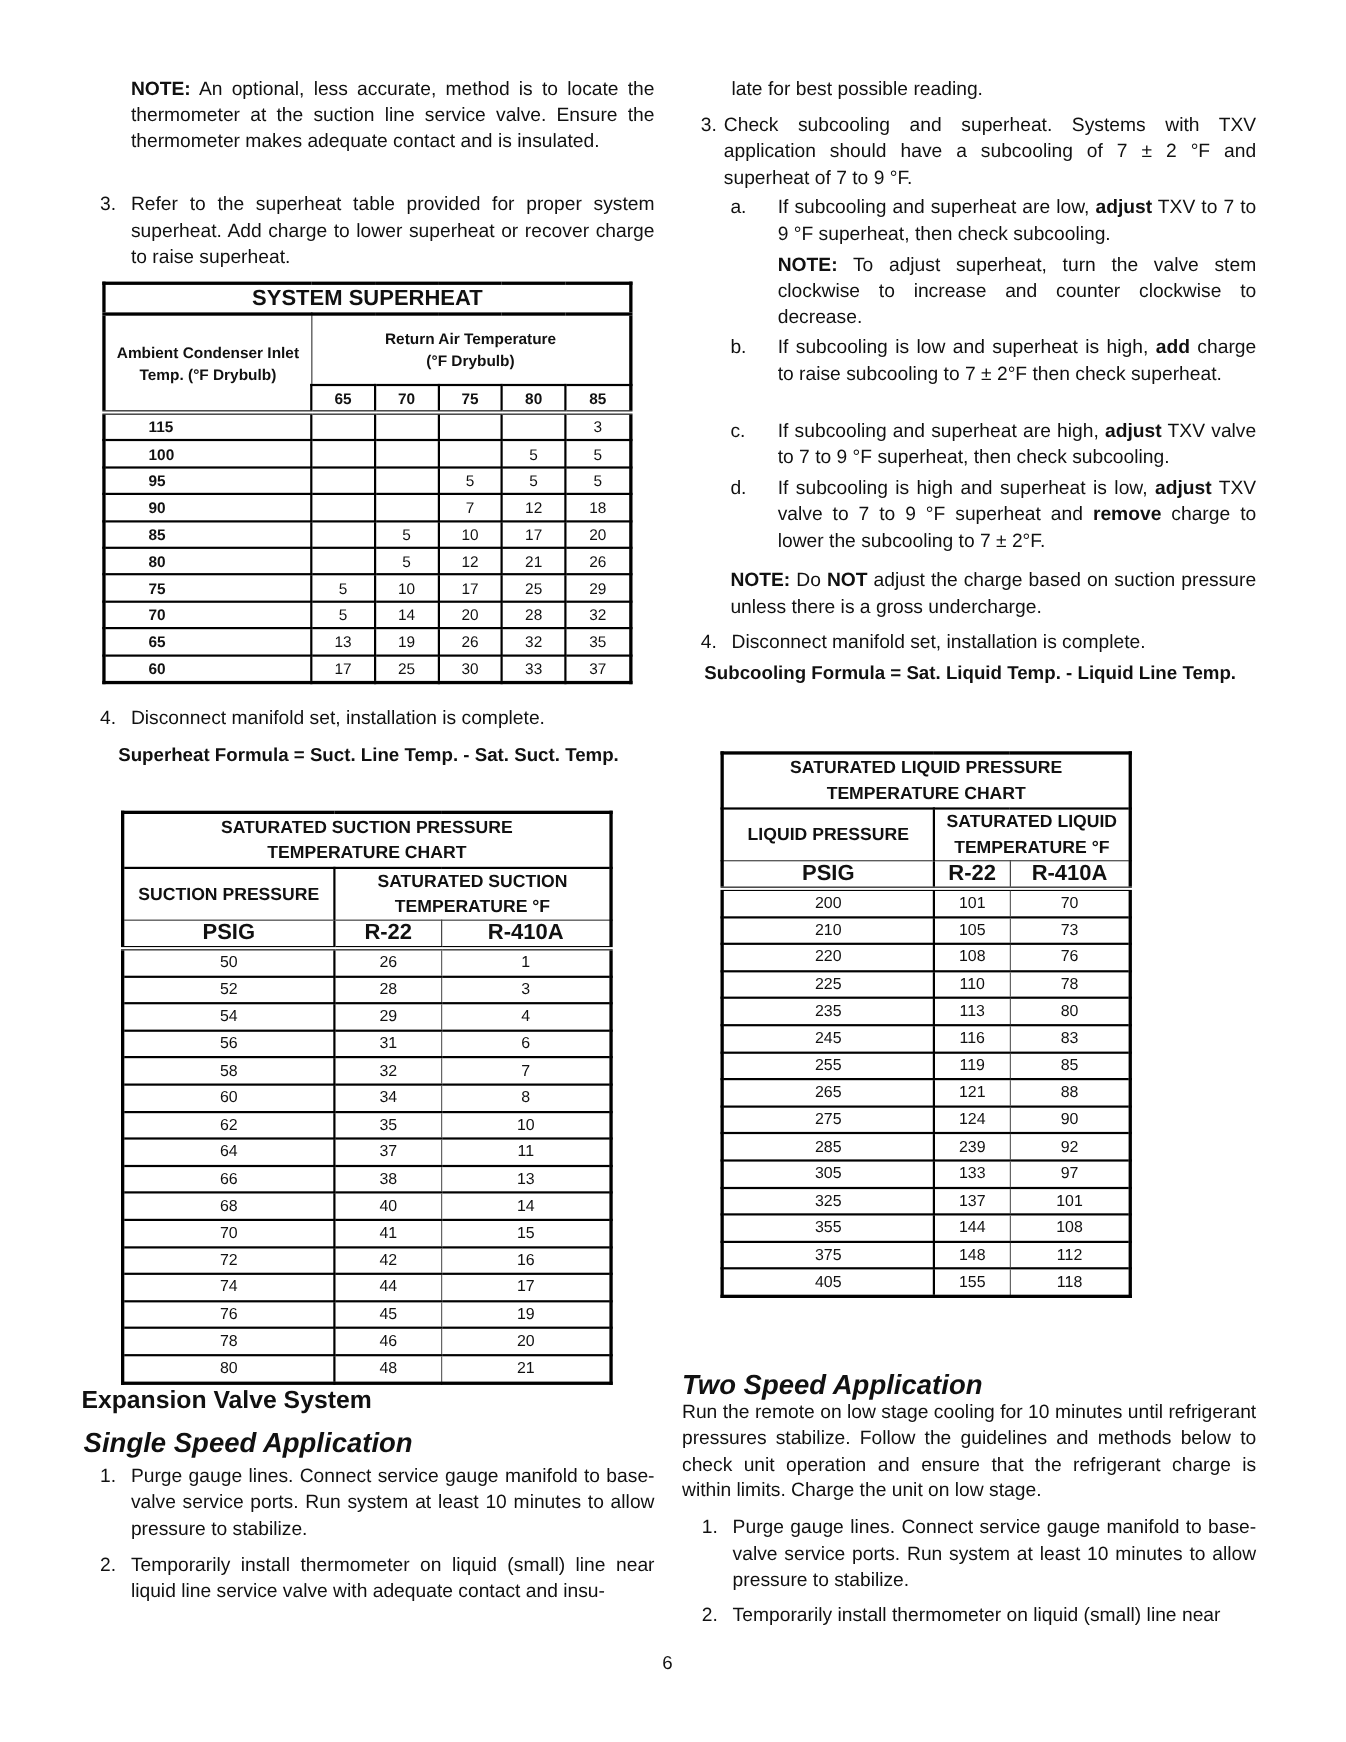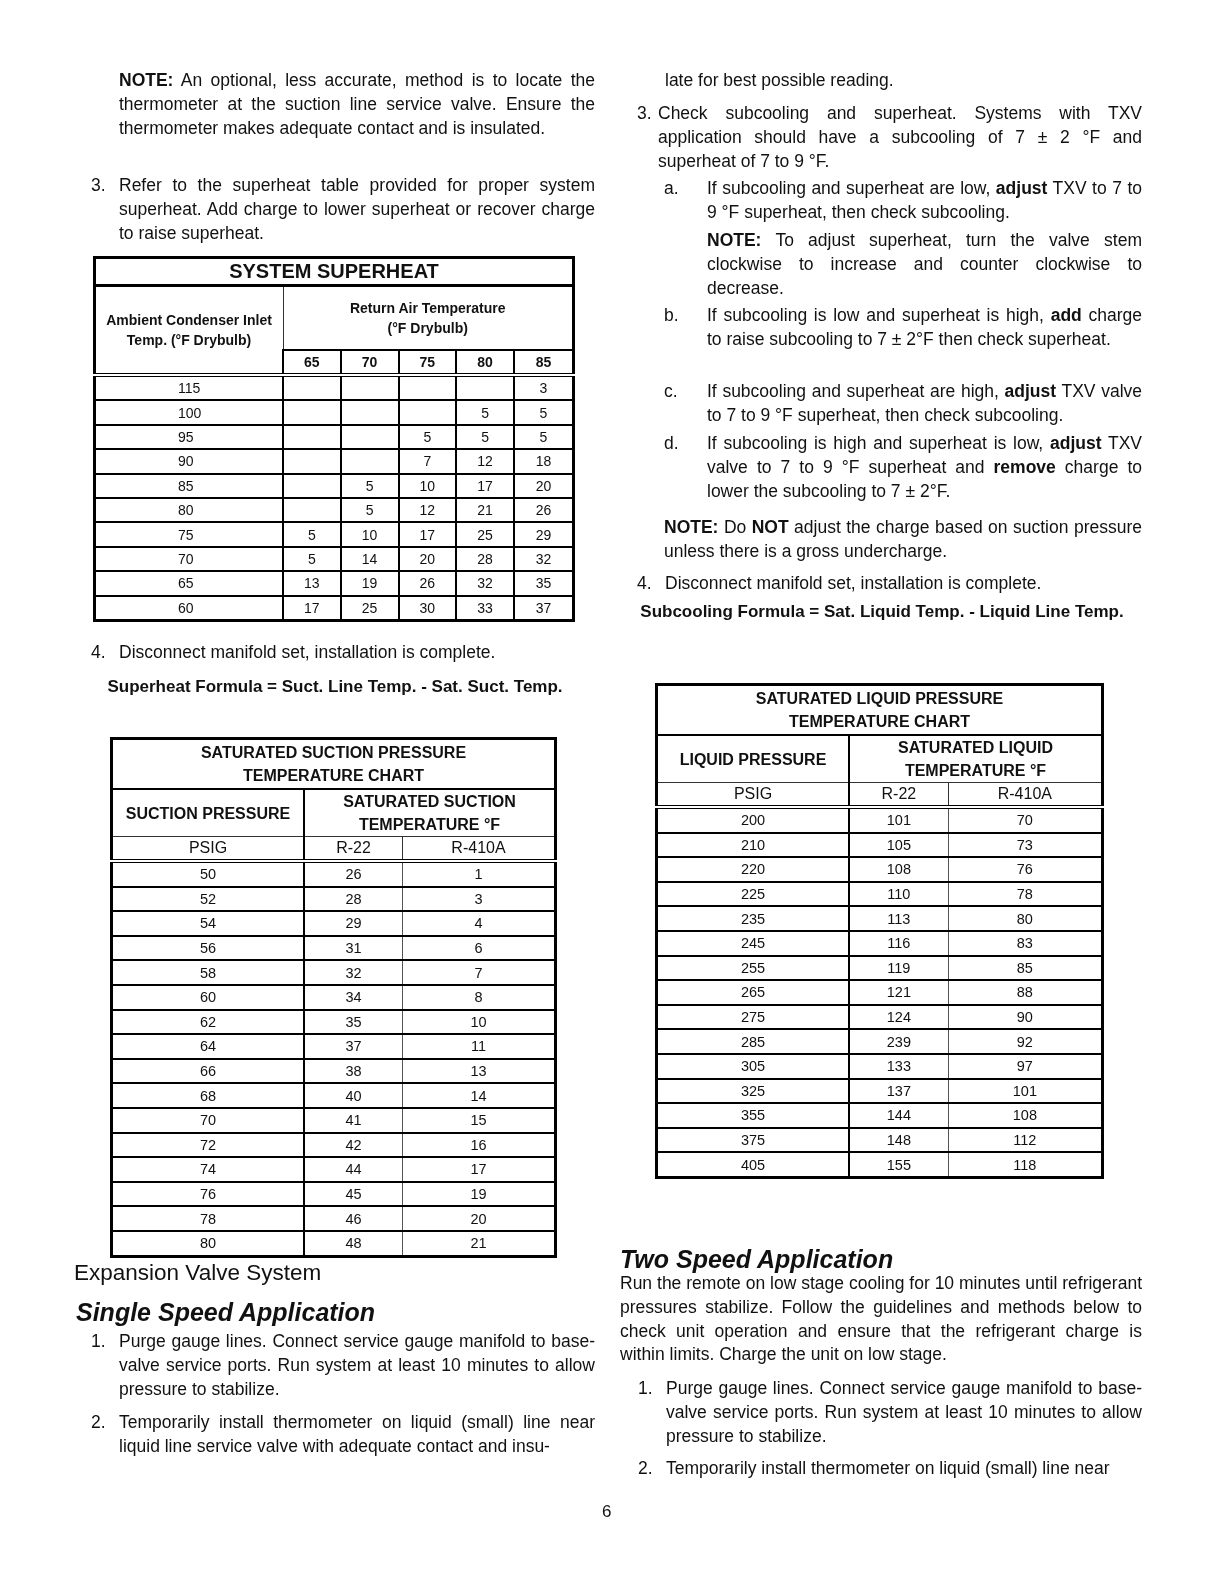--- a/index.html
+++ b/index.html
@@ -6,41 +6,41 @@
   body { width: 1224px; height: 1584px; position: relative; overflow: hidden;
          font-family: "Liberation Sans", sans-serif; color: #111; }
   .abs { position: absolute; }
   .body-text { font-size: 17.5px; line-height: 23.8px; text-align: justify; }
   .note-label, .b { font-weight: bold; }
   .list-item { display: flex; }
   .list-num { width: 28px; flex: 0 0 28px; }
   .sub-item { display: flex; }
   .sub-letter { width: 43px; flex: 0 0 43px; }
   .formula { font-weight: bold; font-size: 17px; line-height: 23.5px; text-align: center; }
-  .h2 { font-size: 22.5px; font-weight: normal; }
+  .h2 { font-size: 22.5px; font-weight: bold; }
   .h3 { font-size: 25px; font-weight: bold; font-style: italic; }
 
   table { border-collapse: collapse; position: absolute; }
   td, th { border: 1px solid #333; padding: 0; text-align: center; font-size: 14px; font-weight: normal; }
   
   #sh-table { left: 93px; top: 256px; width: 482px; border: 3px solid #000; }
   #sh-table .title { font-size: 20px; font-weight: bold; height: 25px; border-bottom: 3px solid #000; }
   #sh-table .hdr { font-size: 14px; font-weight: bold; line-height: 20px; }
   #sh-table .colh { font-weight: bold; height: 22px; border: 2px solid #000; }
-  #sh-table .rowh { font-weight: normal; text-align: left; padding-left: 82px; }
+  #sh-table .rowh { font-weight: bold; text-align: left; padding-left: 39px; }
   #sh-table tbody td { height: 22.4px; border: 2px solid #000; border-top: 2px solid #000; }
   #sh-table tbody tr:first-child td { border-top: 4px double #000; }
 
   .pt-table { border: 3px solid #000; }
   .pt-table .title { font-size: 16px; font-weight: bold; line-height: 23px; padding: 1px 0; border-bottom: 2px solid #000; }
   .pt-table .hdr { font-size: 16px; font-weight: bold; line-height: 23px; }
-  .pt-table .colh { font-size: 16px; font-weight: normal; height: 22px; border-bottom: 4px double #000; margin-top: 27px; }
+  .pt-table .colh { font-size: 20px; font-weight: bold; height: 22px; border-bottom: 4px double #000; margin-top: 27px; }
   .pt-table tbody td { height: 22.6px; border: 1px solid #555; border-bottom: 2px solid #000; font-size: 14.5px; }
   #ssp-table { left: 110px; top: 737px; width: 447px; padding-left: 28px; }
-  #slp-table { left: 655px; top: 683px; width: 449px; }
+  #slp-table { left: 655px; top: 683px; width: 374px; }
   .page-num { font-size: 17px; }
 </style>
 </head>
 <body>
 
 <div class="abs body-text" style="left:119px; top:69px; width:476px;">
   <span class="note-label">NOTE:</span><span> An optional, less accurate, method is to locate the thermometer at the suction line service valve. Ensure the thermometer makes adequate contact and is insulated.</span>
 </div>
 
 <div class="abs body-text list-item" style="left:91px; top:174px; width:504px;">

